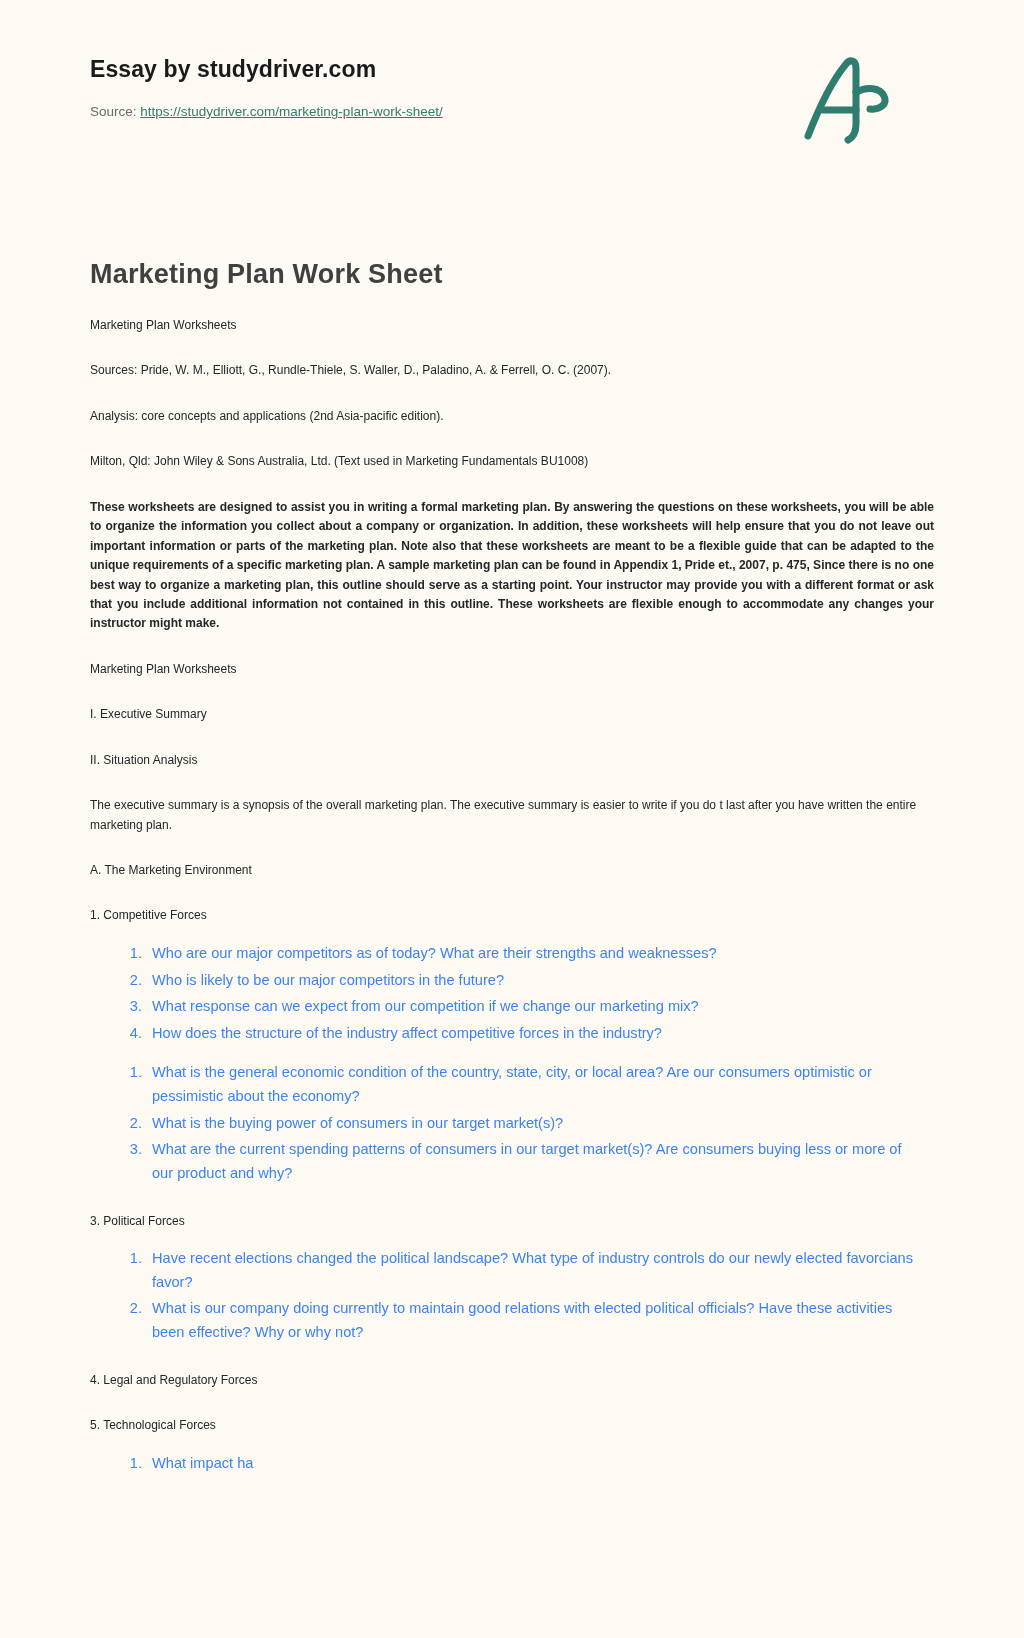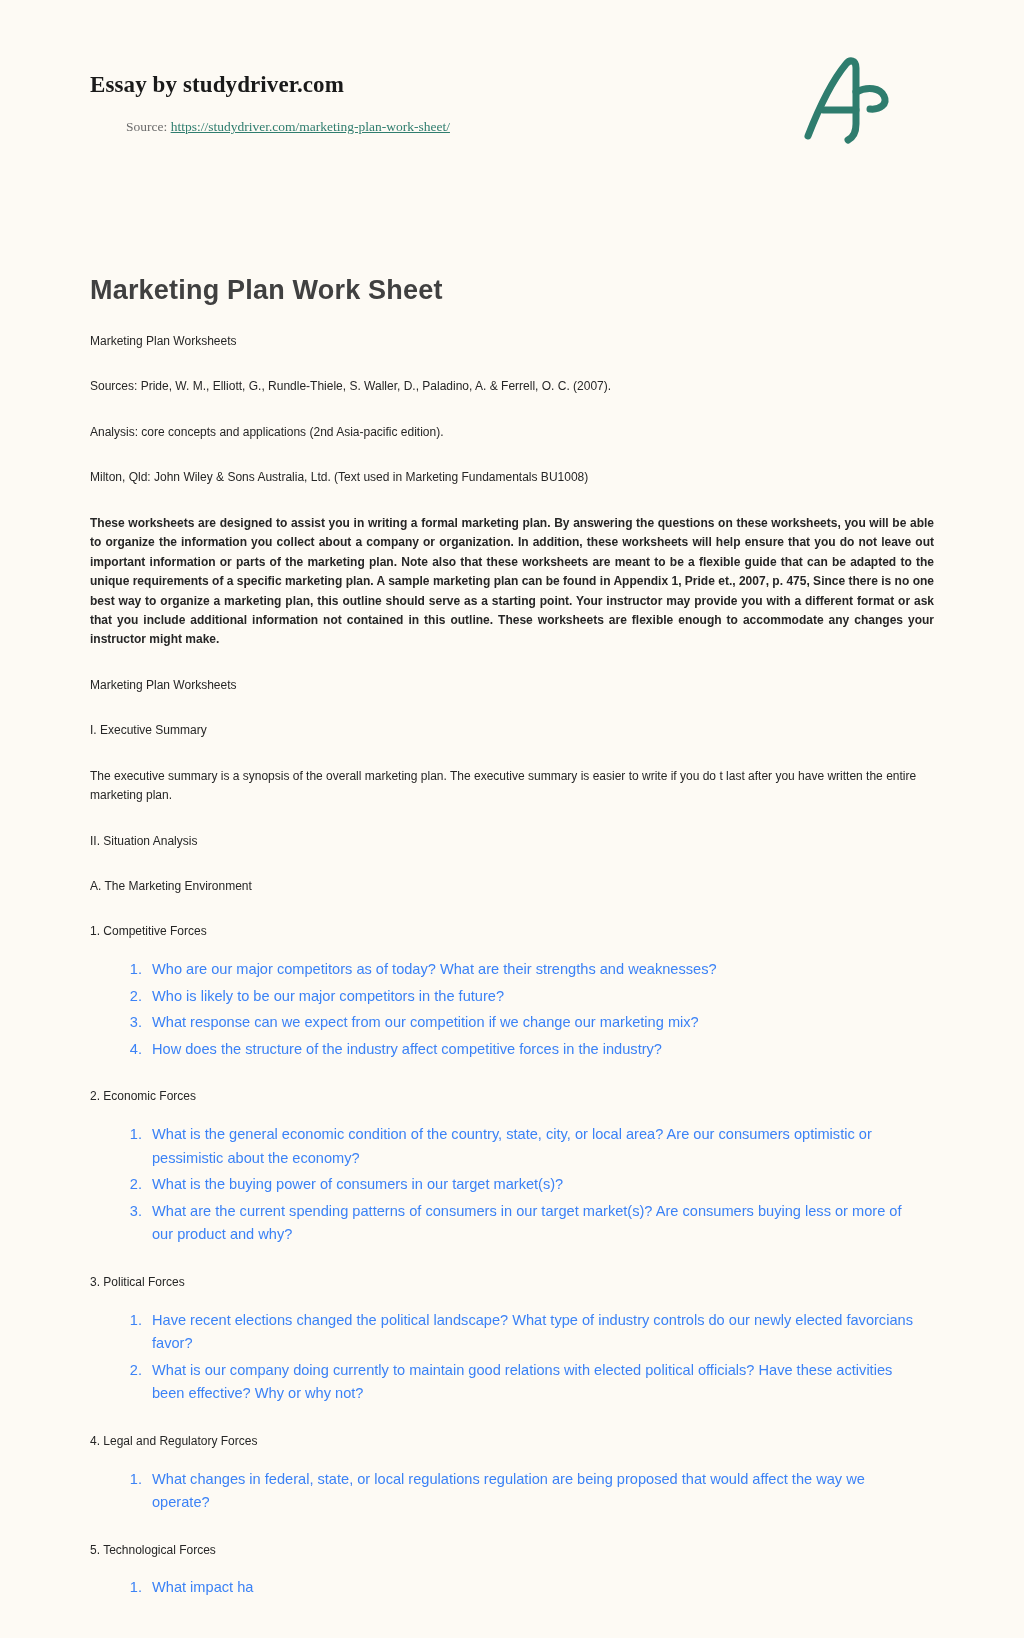--- a/index.html
+++ b/index.html
@@ -10,35 +10,33 @@
     font-family: "Liberation Sans", sans-serif;
   }
   .page {
     width: 1024px;
     min-height: 1638px;
     background: #fdfaf4;
     position: relative;
     padding: 0;
   }
   .header {
-    padding: 72px 90px 0 90px;
+    padding: 56px 90px 0 90px;
     position: relative;
-    font-family: Liberation Serif, serif;
   }
   .brand {
     font-size: 23px;
     font-weight: bold;
     color: #1a1a1a;
     letter-spacing: 0.1px;
   }
   .source-line {
     margin-top: 21px;
     font-size: 13.5px;
     color: #6b6b6b;
-    margin-left: 36px;
   }
   .source-line .src-url {
     color: #2f7d6e;
     text-decoration: underline;
   }
   .logo {
     position: absolute;
     right: 118px;
     top: 52px;
     width: 110px;
@@ -100,45 +98,41 @@
   <div class="doc">
     <h1 class="title">Marketing Plan Work Sheet</h1>
     <div id="blocks">
         <p class="para">Marketing Plan Worksheets</p>
         <p class="para">Sources: Pride, W. M., Elliott, G., Rundle-Thiele, S.  Waller, D., Paladino, A. &amp; Ferrell, O. C. (2007).</p>
         <p class="para">Analysis: core concepts and applications (2nd Asia-pacific edition).</p>
         <p class="para">Milton, Qld: John Wiley &amp; Sons Australia, Ltd. (Text used in Marketing Fundamentals BU1008)</p>
         <p class="para justify">These worksheets are designed to assist you in writing a formal marketing plan. By answering the questions on these worksheets, you will be able to organize the information you collect about a company or organization. In addition, these worksheets will help ensure that you do not leave out important information or parts of the marketing plan. Note also that these worksheets are meant to be a flexible guide that can be adapted to the unique requirements of a specific marketing plan. A sample marketing plan can be found in Appendix 1, Pride et., 2007, p. 475, Since there is no one best way to organize a marketing plan, this outline should serve as a starting point. Your instructor may provide you with a different format or ask that you include additional information not contained in this outline. These worksheets are flexible enough to accommodate any changes your instructor might make.</p>
         <p class="para">Marketing Plan Worksheets</p>
         <p class="para">I. Executive Summary</p>
+        <p class="para">II. Situation Analysis</p>
         <p class="para">The executive summary is a synopsis of the overall marketing plan. The executive summary is easier to write if you do t last after you have written the entire marketing plan.</p>
-        <p class="para">II. Situation Analysis</p>
         <p class="para">A. The Marketing Environment</p>
         <p class="para">1. Competitive Forces</p>
         <ol class="qlist">
           <li>Who are our major competitors as of today? What are their strengths and weaknesses?</li>
           <li>Who is likely to be our major competitors in the future?</li>
           <li>What response can we expect from our competition if we change our marketing mix?</li>
           <li>How does the structure of the industry affect competitive forces in the industry?</li>
         </ol>
-        <p class="para">2. Economic Forces</p>
         <ol class="qlist">
           <li>What is the general economic condition of the country, state, city, or local area? Are our consumers optimistic or pessimistic about the economy?</li>
           <li>What is the buying power of consumers in our target market(s)?</li>
           <li>What are the current spending patterns of consumers in our target market(s)? Are consumers buying less or more of our product and why?</li>
         </ol>
         <p class="para">3. Political Forces</p>
         <ol class="qlist">
           <li>Have recent elections changed the political landscape? What type of industry controls do our newly elected favorcians favor?</li>
           <li>What is our company doing currently to maintain good relations with elected political officials? Have these activities been effective? Why or why not?</li>
         </ol>
         <p class="para">4. Legal and Regulatory Forces</p>
-        <ol class="qlist">
-          <li>What changes in federal, state, or local regulations regulation are being proposed that would affect the way we operate?</li>
-        </ol>
         <p class="para">5. Technological Forces</p>
         <ol class="qlist">
           <li>What impact ha</li>
         </ol>
       </div>
   </div>
 
 </div>
 
 </body></html>

